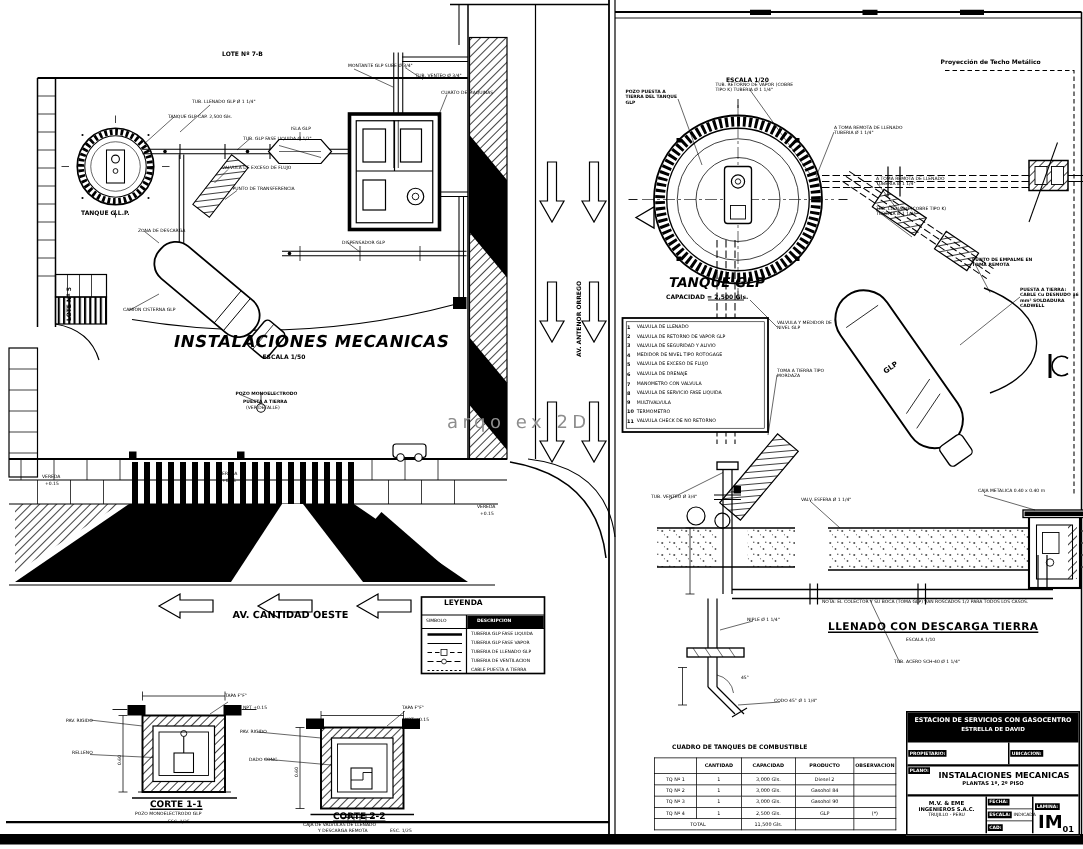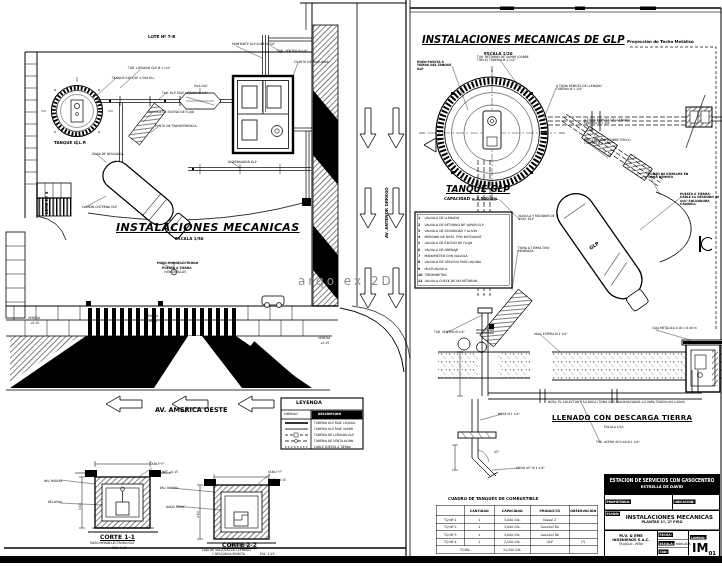--- a/index.html
+++ b/index.html
@@ -6,21 +6,21 @@
   #canvas{position:relative;width:722px;height:566px;background:#ffffff;overflow:hidden;
           font-family:"DejaVu Sans",sans-serif;color:#000;}
   #linework{position:absolute;left:0;top:0;z-index:1;}
   .t{position:absolute;white-space:nowrap;color:#000;line-height:1.2;z-index:3;
      transform-origin:0 0;font-family:"DejaVu Sans",sans-serif;}
   .t3{font-size:6px;transform:scale(.5);}
   .t3w{font-size:6px;transform:scale(.5);white-space:normal;line-height:1.15;}
   .t4{font-size:6px;transform:scale(.67);}
   .t5{font-size:6px;transform:scale(.83);}
   .t6{font-size:6px;}
-  .b{font-weight:bold;}.i{font-style:italic;text-decoration:underline;}.u{text-decoration:underline;}.w{color:#fff;}
+  .b{font-weight:bold;}.i{font-style:italic;}.u{text-decoration:underline;}.w{color:#fff;}
   .wm{position:absolute;z-index:4;font-size:12px;color:#8d8d8d;letter-spacing:3px;}
   
   .cuadro{position:absolute;left:436px;top:505px;z-index:3;}
   .ctable{border-collapse:collapse;transform:scale(.5);transform-origin:0 0;table-layout:fixed;
           width:322px;background:#fff;}
   .ctable th,.ctable td{border:1.6px solid #000;font-size:6.5px;text-align:center;padding:0;
           height:14px;overflow:hidden;font-family:"DejaVu Sans",sans-serif;}
   .ctable th{height:20px;font-weight:bold;}
   
   .rlegend{position:absolute;left:418px;top:216px;z-index:3;}
@@ -388,21 +388,21 @@
 <div class="t t3 b" style="left:162px;top:265.5px">PUESTA A TIERRA</div>
 <div class="t t3" style="left:164px;top:270px">(VER DETALLE)</div>
 
 <div class="t t3" style="left:28px;top:316px">VEREDA</div>
 <div class="t t3" style="left:30px;top:321px">+0.15</div>
 <div class="t t3" style="left:146px;top:314px">VEREDA</div>
 <div class="t t3" style="left:148px;top:319px">+0.15</div>
 <div class="t t3" style="left:318px;top:336px">VEREDA</div>
 <div class="t t3" style="left:320px;top:341px">+0.15</div>
 
-<div class="t b" style="left:155px;top:407px;font-size:6.5px">AV. AMERICA OESTE</div>
+<div class="t b" style="left:155px;top:407px;font-size:6.5px">AV. CANTIDAD OESTE</div>
 <div class="t b" style="left:384px;top:238px;font-size:6px;transform:rotate(-90deg) scale(.67)">AV. ANTENOR ORREGO</div>
 
 <div class="t t5 b" style="left:296px;top:399px">LEYENDA</div>
 <div class="t t3" style="left:284px;top:411.5px">SIMBOLO</div>
 <div class="t t3 w b" style="left:318px;top:411.5px">DESCRIPCION</div>
 <div class="t t3" style="left:314px;top:420.5px">TUBERIA GLP FASE LIQUIDA</div>
 <div class="t t3" style="left:314px;top:426.5px">TUBERIA GLP FASE VAPOR</div>
 <div class="t t3" style="left:314px;top:432.5px">TUBERIA DE LLENADO GLP</div>
 <div class="t t3" style="left:314px;top:438.5px">TUBERIA DE VENTILACION</div>
 <div class="t t3" style="left:314px;top:444.5px">CABLE PUESTA A TIERRA</div>
@@ -421,21 +421,20 @@
 <div class="t t3" style="left:212px;top:552px">Y DESCARGA REMOTA</div>
 <div class="t t3" style="left:260px;top:552px">ESC. 1/25</div>
 <div class="t t3" style="left:268px;top:470px">TAPA F°F°</div>
 <div class="t t3" style="left:270px;top:478px">NPT +0.15</div>
 <div class="t t3" style="left:160px;top:486px">PAV. RIGIDO</div>
 <div class="t t3" style="left:166px;top:505px">DADO CONC.</div>
 <div class="t" style="left:196px;top:518px;font-size:6px;transform:rotate(-90deg) scale(.5)">0.60</div>
 
 <div class="wm" style="left:298px;top:274px">arqo ex 2D</div>
 
-<div class="t b i u" style="left:422px;top:34px;font-size:10px">INSTALACIONES MECANICAS DE GLP</div>
 <div class="t t4 b" style="left:484px;top:51px">ESCALA 1/20</div>
 <div class="t t4 b" style="left:627px;top:39px">Proyección de Techo Metálico</div>
 
 <div class="t t3w b" style="left:417px;top:60px;width:72px">POZO PUESTA A TIERRA DEL TANQUE GLP</div>
 <div class="t t3w" style="left:477px;top:55px;width:110px">TUB. RETORNO DE VAPOR (COBRE TIPO K) TUBERIA Ø 1 1/4"</div>
 <div class="t t3w" style="left:556px;top:84px;width:100px">A TOMA REMOTA DE LLENADO TUBERIA Ø 1 1/4"</div>
 <div class="t t3w" style="left:584px;top:118px;width:100px">A TOMA REMOTA DE LLENADO TUBERIA Ø 1 1/4"</div>
 <div class="t t3w" style="left:584px;top:138px;width:100px">TUB. LLENADO (COBRE TIPO K) TUBERIA Ø 1 1/4"</div>
 <div class="t t3w b" style="left:648px;top:172px;width:90px">PUNTO DE EMPALME EN TOMA REMOTA</div>
 <div class="t t3w b" style="left:680px;top:192px;width:80px">PUESTA A TIERRA: CABLE Cu DESNUDO 16 mm² SOLDADURA CADWELL</div>

